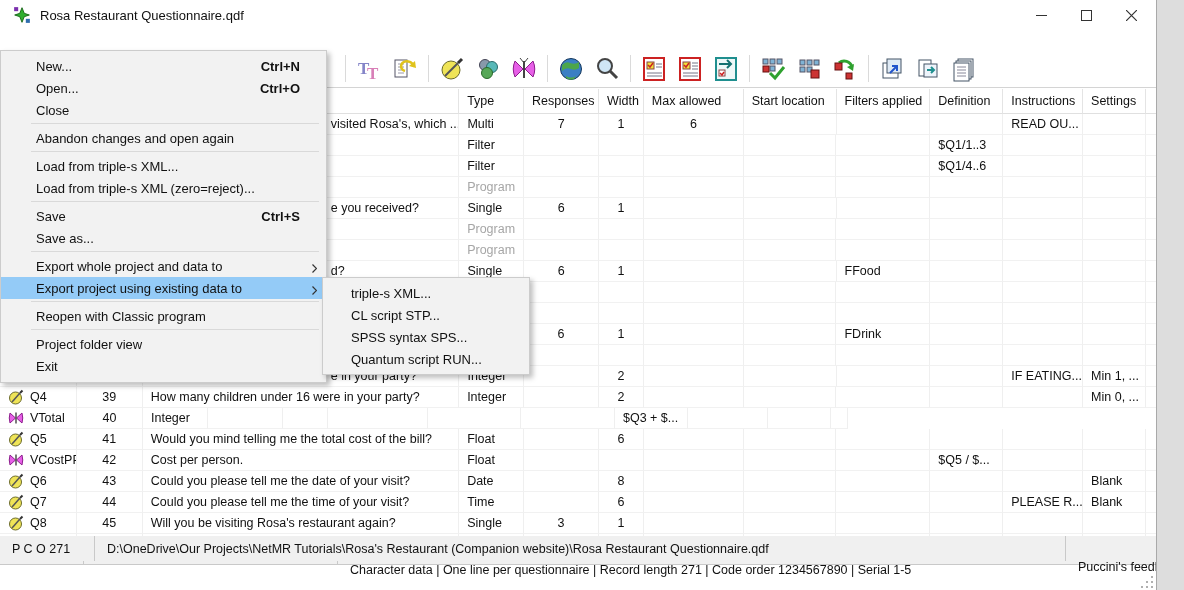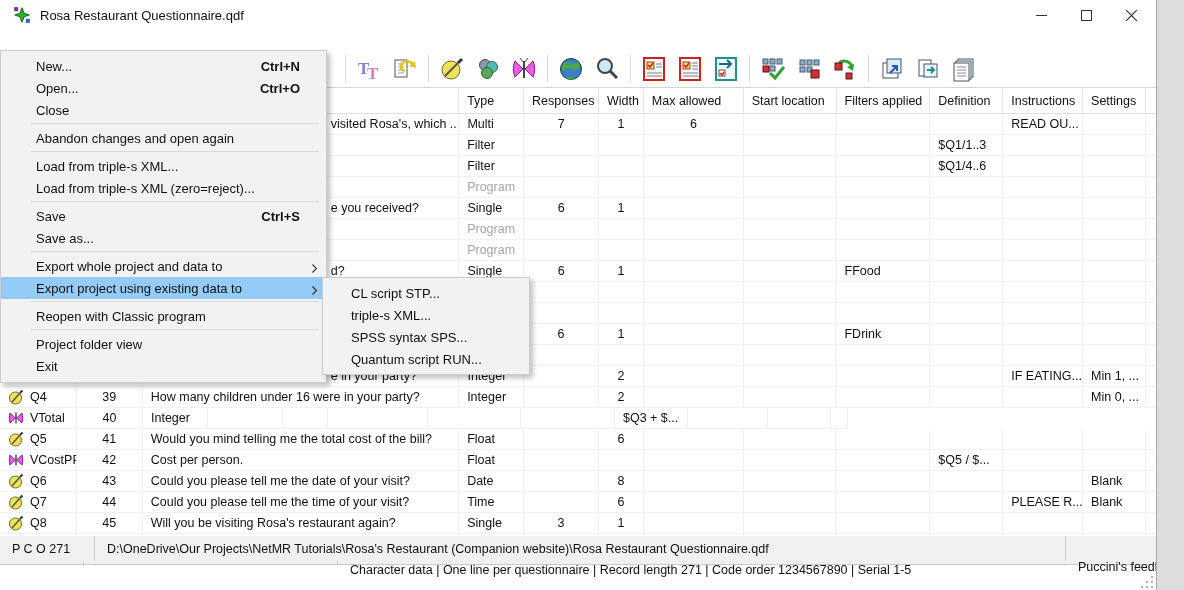--- a/index.html
+++ b/index.html
@@ -717,19 +717,19 @@
       </div>
       <div class="fm-sep"></div>
       <div class="fm-item">
         <span>Project folder view</span>
       </div>
       <div class="fm-item">
         <span>Exit</span>
       </div>
     </div>
   <div class="submenu" id="submenu">
+      <div class="sm-item">triple-s XML...</div>
       <div class="sm-item">CL script STP...</div>
-      <div class="sm-item">triple-s XML...</div>
       <div class="sm-item">SPSS syntax SPS...</div>
       <div class="sm-item">Quantum script RUN...</div>
     </div>
 
 </div>
 
 </body></html>

